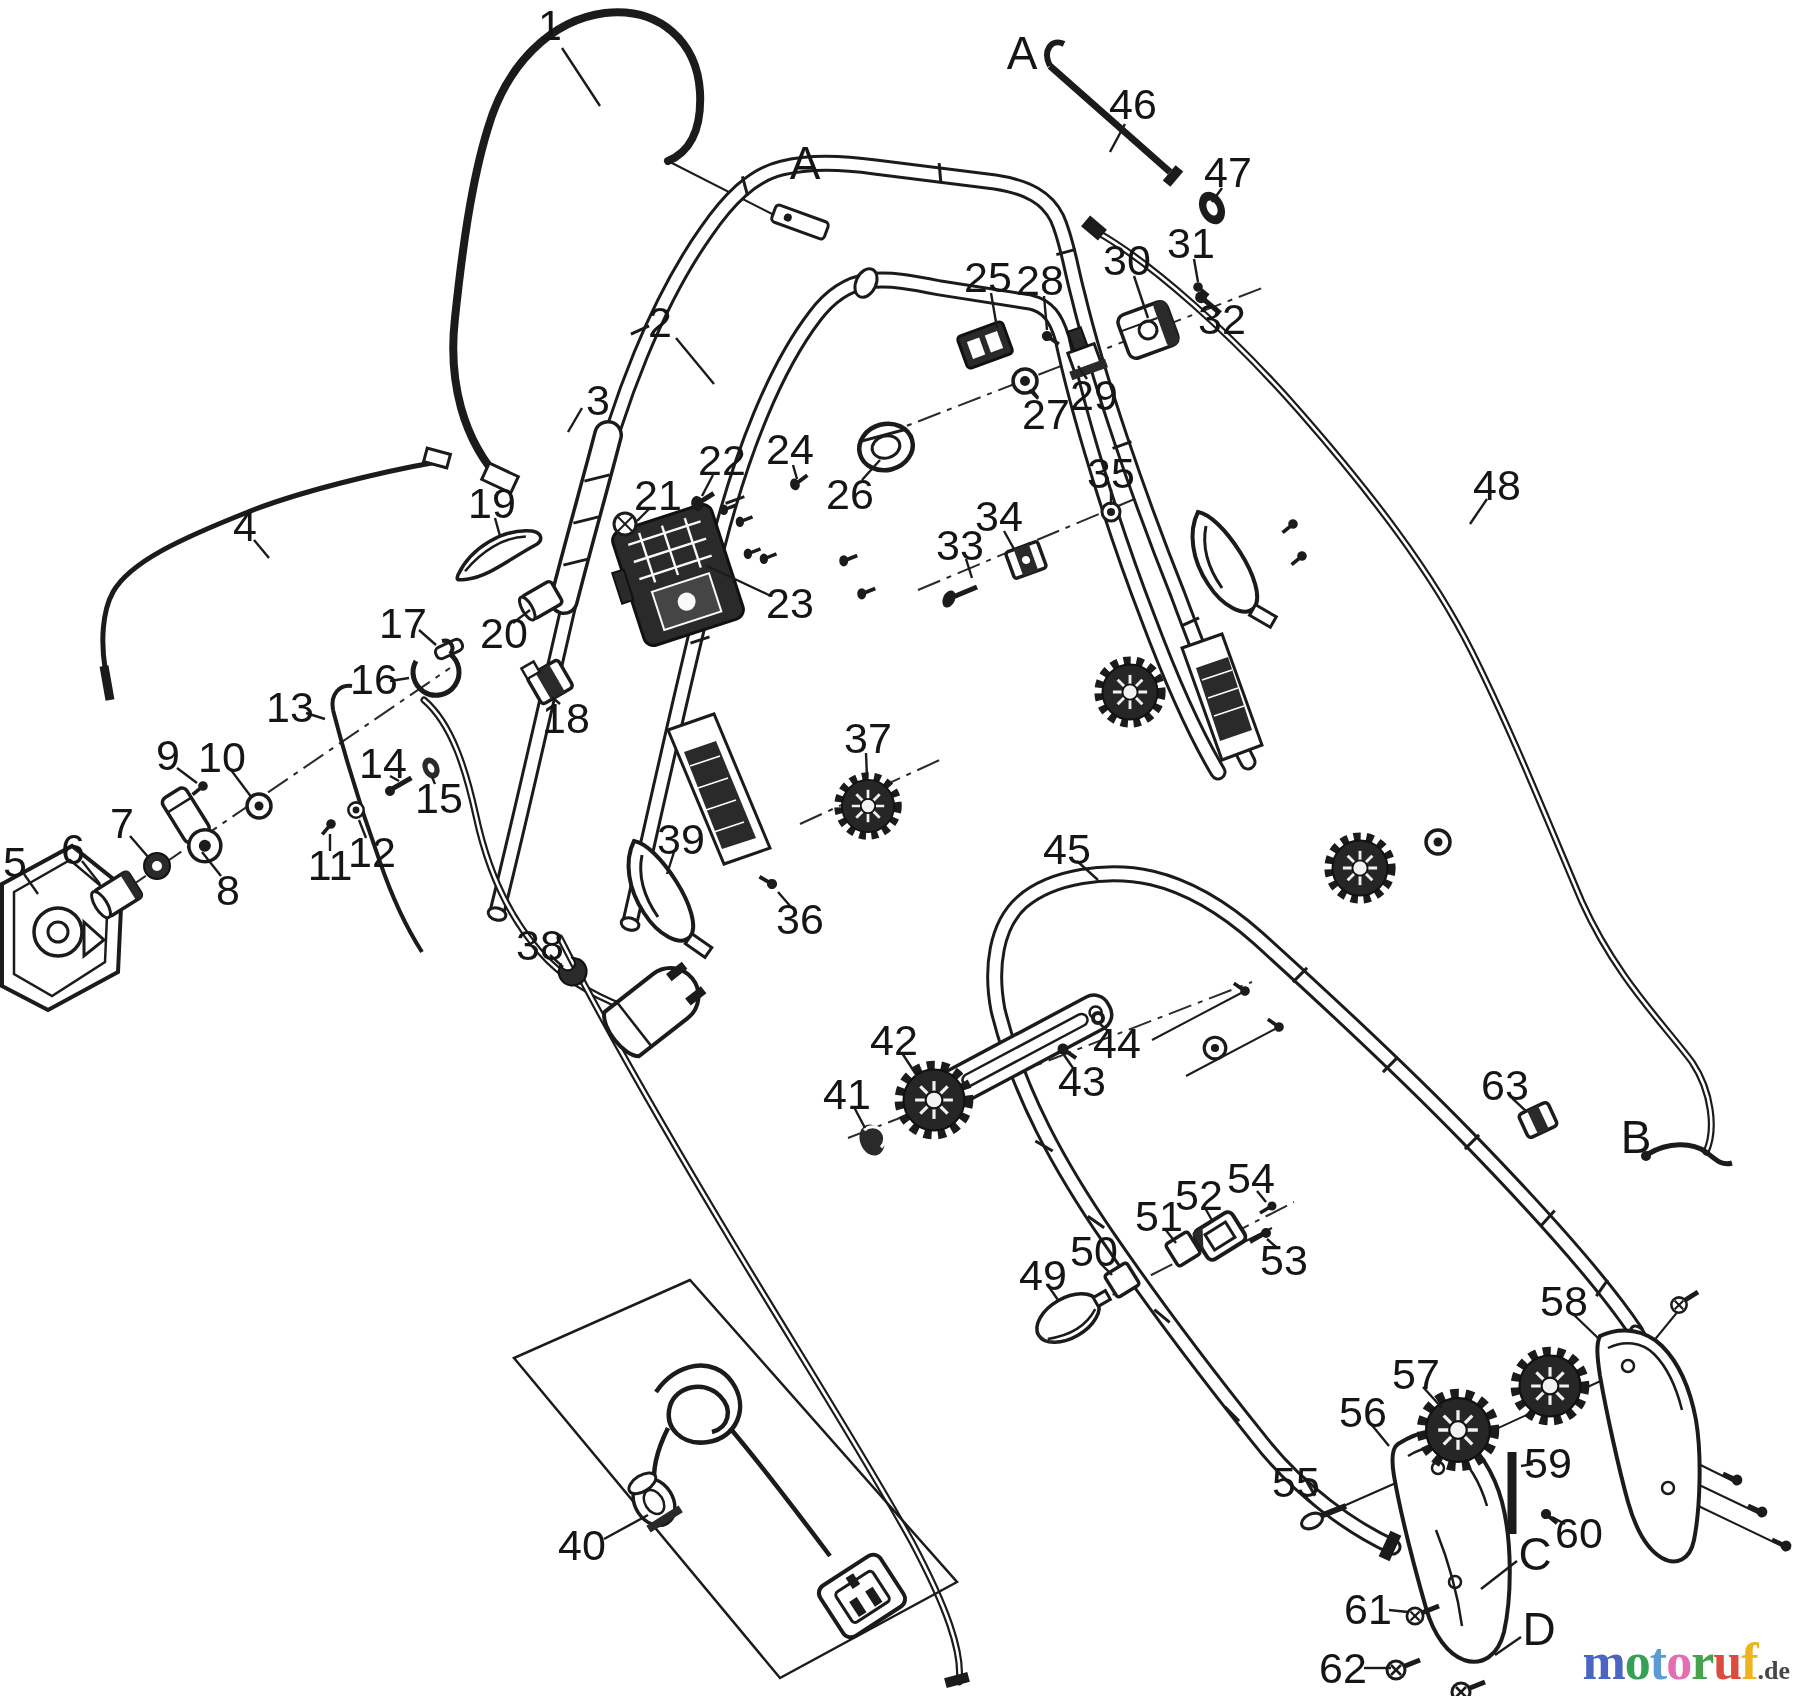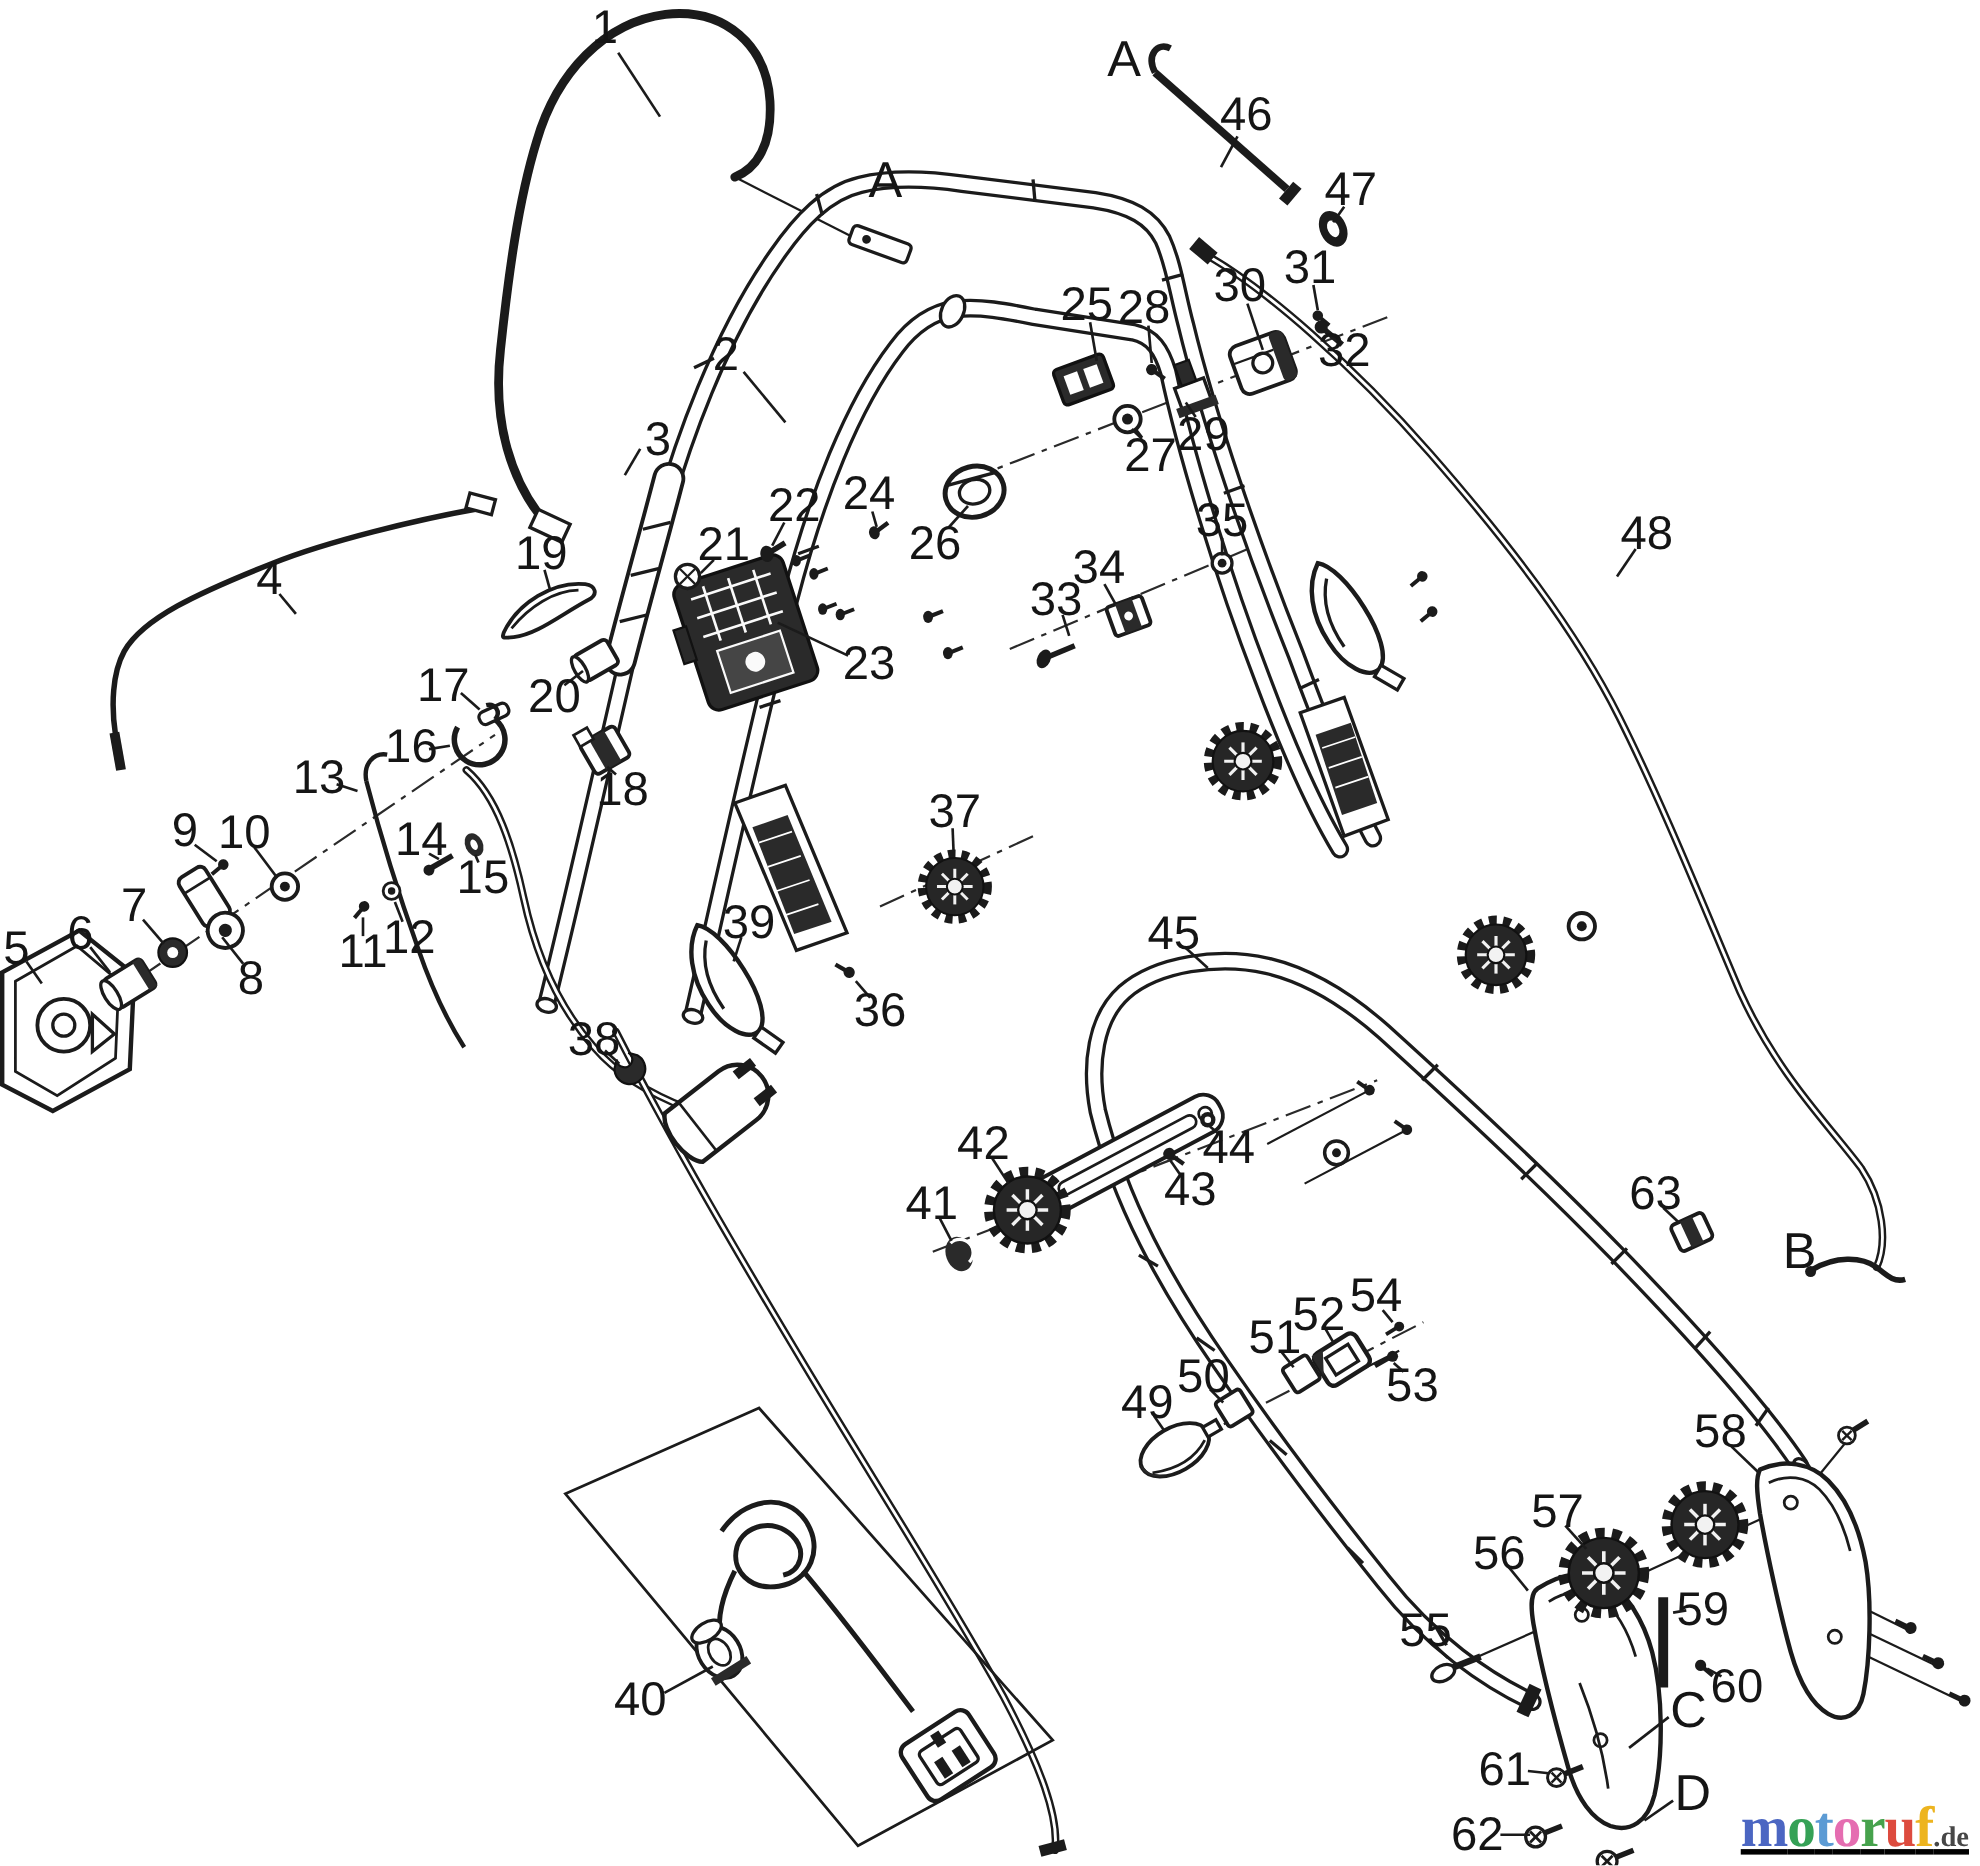--- a/index.html
+++ b/index.html
@@ -11,21 +11,21 @@
   .ln{stroke:#1b1b1b;fill:none;}
   .tubeO{stroke:#1b1b1b;stroke-width:17;fill:none;stroke-linecap:round;}
   .tubeI{stroke:#ffffff;stroke-width:11;fill:none;stroke-linecap:round;}
   .cordO{stroke:#1b1b1b;stroke-width:7;fill:none;stroke-linecap:round;}
   .cordI{stroke:#ffffff;stroke-width:2.6;fill:none;stroke-linecap:round;}
   .cab{stroke:#1b1b1b;stroke-width:8;fill:none;stroke-linecap:round;}
   .thin{stroke:#1b1b1b;stroke-width:2;fill:none;}
   .axis{stroke:#2a2a2a;stroke-width:2;fill:none;stroke-dasharray:24 7 5 7;}
   .tick{stroke:#1b1b1b;stroke-width:3;}
   .wm{position:absolute;right:10px;bottom:8px;font-family:"Liberation Serif",serif;
-      font-weight:bold;font-size:52px;letter-spacing:-1px;line-height:1;text-decoration:underline;}
+      font-weight:bold;font-size:52px;letter-spacing:-1px;line-height:1;}
   .wm .suf{font-size:26px;font-weight:bold;color:#474747;letter-spacing:0;}
   .lbl{font-family:"Liberation Sans",sans-serif;fill:#151515;}
 </style>
 </head>
 <body>
 
 <div class="stage">
 
 <svg id="drawing" width="1800" height="1696" viewBox="0 0 1800 1696">
   <defs>

